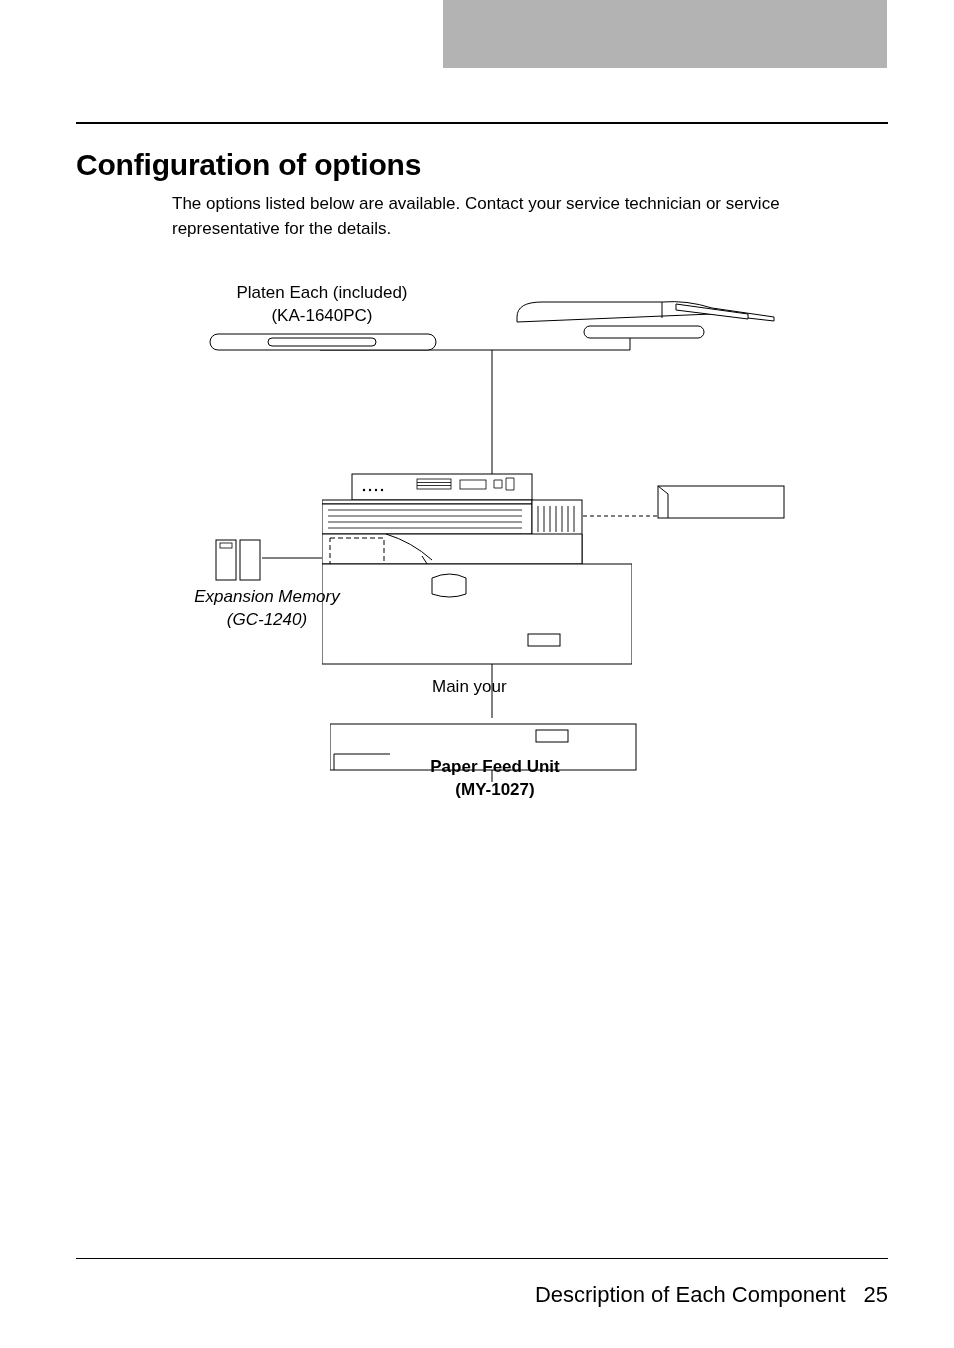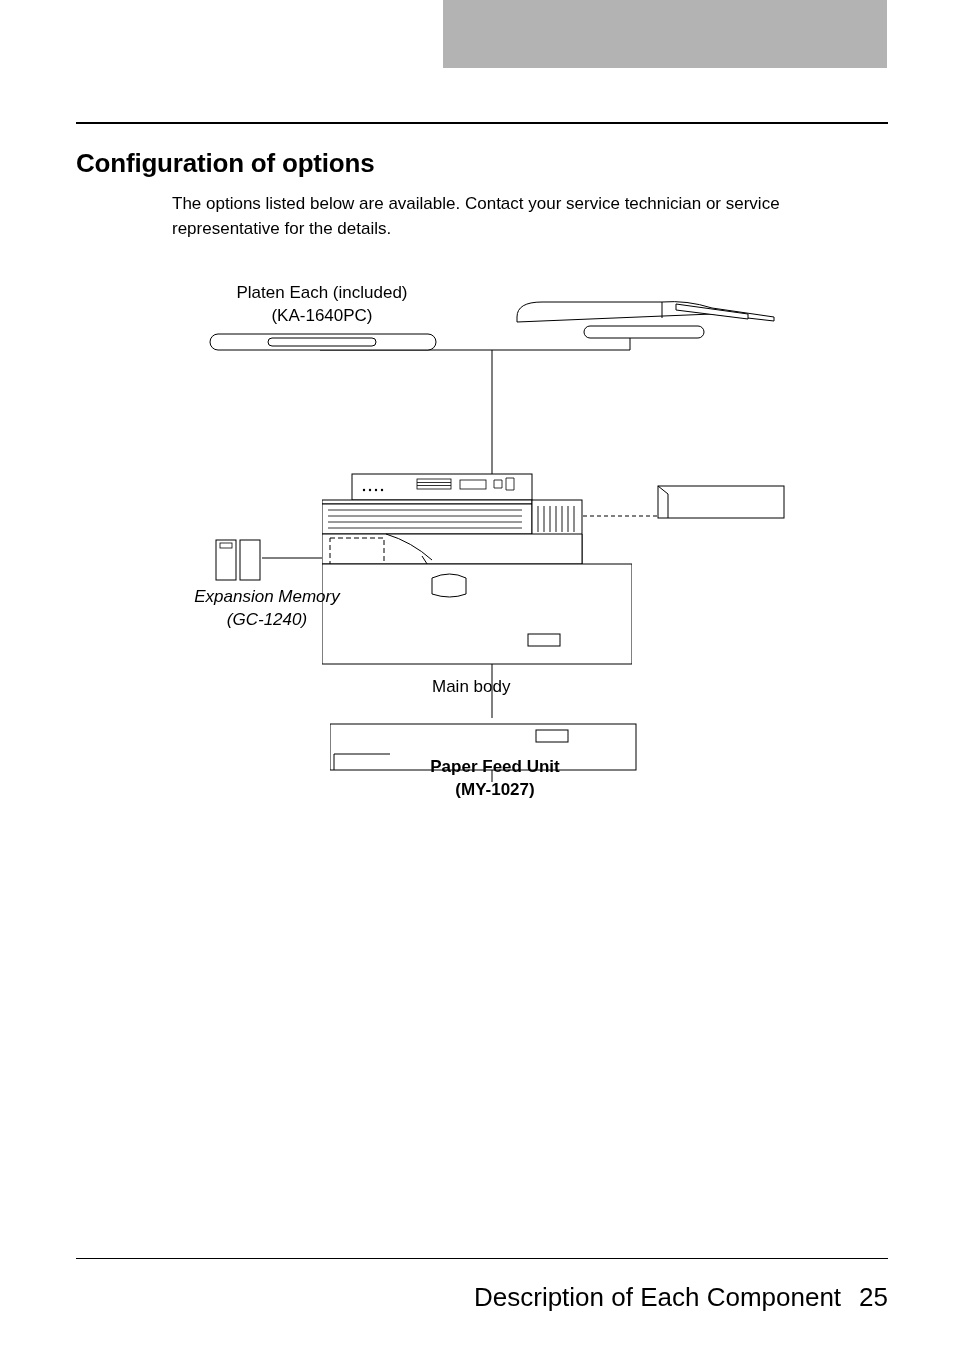--- a/index.html
+++ b/index.html
@@ -2,23 +2,23 @@
 <html><head>
 <meta charset="utf-8">
 <style>
   * { box-sizing: border-box; margin: 0; padding: 0; }
   html, body { width: 954px; height: 1348px; background: #fff; font-family: Arial, Helvetica, sans-serif; color: #000; }
   .page { position: relative; width: 954px; height: 1348px; }
   .header-band { position: absolute; top: 0; left: 443px; width: 444px; height: 68px; background: #b3b3b3; }
   .rule { position: absolute; left: 76px; width: 812px; border-top: 2px solid #000; }
   .rule.top { top: 122px; }
   .rule.bottom { top: 1258px; border-top-width: 1px; }
-  .section-title { position: absolute; top: 148px; left: 76px; font-size: 26px; font-weight: bold; letter-spacing: -0.2px; }
+  .section-title { position: absolute; top: 148px; left: 76px; font-size: 30px; font-weight: bold; letter-spacing: -0.2px; }
   .intro { position: absolute; top: 192px; left: 172px; width: 716px; font-size: 17px; line-height: 1.45; }
-  .footer { position: absolute; top: 1282px; left: 76px; width: 812px; font-size: 26px; text-align: right; }
+  .footer { position: absolute; top: 1282px; left: 76px; width: 812px; font-size: 22px; text-align: right; }
   .footer .pg { margin-left: 18px; }
 
   .diagram { position: absolute; top: 248px; left: 172px; width: 716px; height: 740px; }
   .lbl { position: absolute; font-size: 17px; text-align: center; line-height: 1.35; }
   svg.part { position: absolute; }
   line.lead { stroke: #000; stroke-width: 1; }
   .svgroot { position:absolute; left:0; top:0; width:716px; height:740px; }
 </style>
 </head>
 <body>
@@ -126,21 +126,21 @@
       <rect x="2" y="2" width="20" height="40" fill="#fff" stroke="#000" stroke-width="1"></rect>
       <rect x="6" y="5" width="12" height="5" fill="#fff" stroke="#000" stroke-width="0.8"></rect>
       <rect x="26" y="2" width="20" height="40" fill="#fff" stroke="#000" stroke-width="1"></rect>
     </svg>
 
     <div class="lbl" style="left:0px; top:338px; width:190px;font-style:italic;">
       <div>Expansion Memory</div>
       <div>(GC-1240)</div>
     </div>
 
-    <div class="lbl" style="left:260px; top:428px; width:130px; text-align:left;">Main body</div>
+    <div class="lbl" style="left:260px; top:428px; width:130px; text-align:left;">Main your</div>
 
     <svg class="part" style="left:158px; top:470px; width:310px; height:56px;" viewBox="0 0 310 56">
       <rect x="0" y="6" width="306" height="46" fill="#fff" stroke="#000" stroke-width="1"></rect>
       <rect x="206" y="12" width="32" height="12" fill="#fff" stroke="#000" stroke-width="1"></rect>
       <path d="M4 52 L4 36 L60 36" fill="none" stroke="#000" stroke-width="1"></path>
     </svg>
 
     <div class="lbl" style="left:228px; top:508px; width:190px;font-weight:bold;">
       <div>Paper Feed Unit</div>
       <div>(MY-1027)</div>

